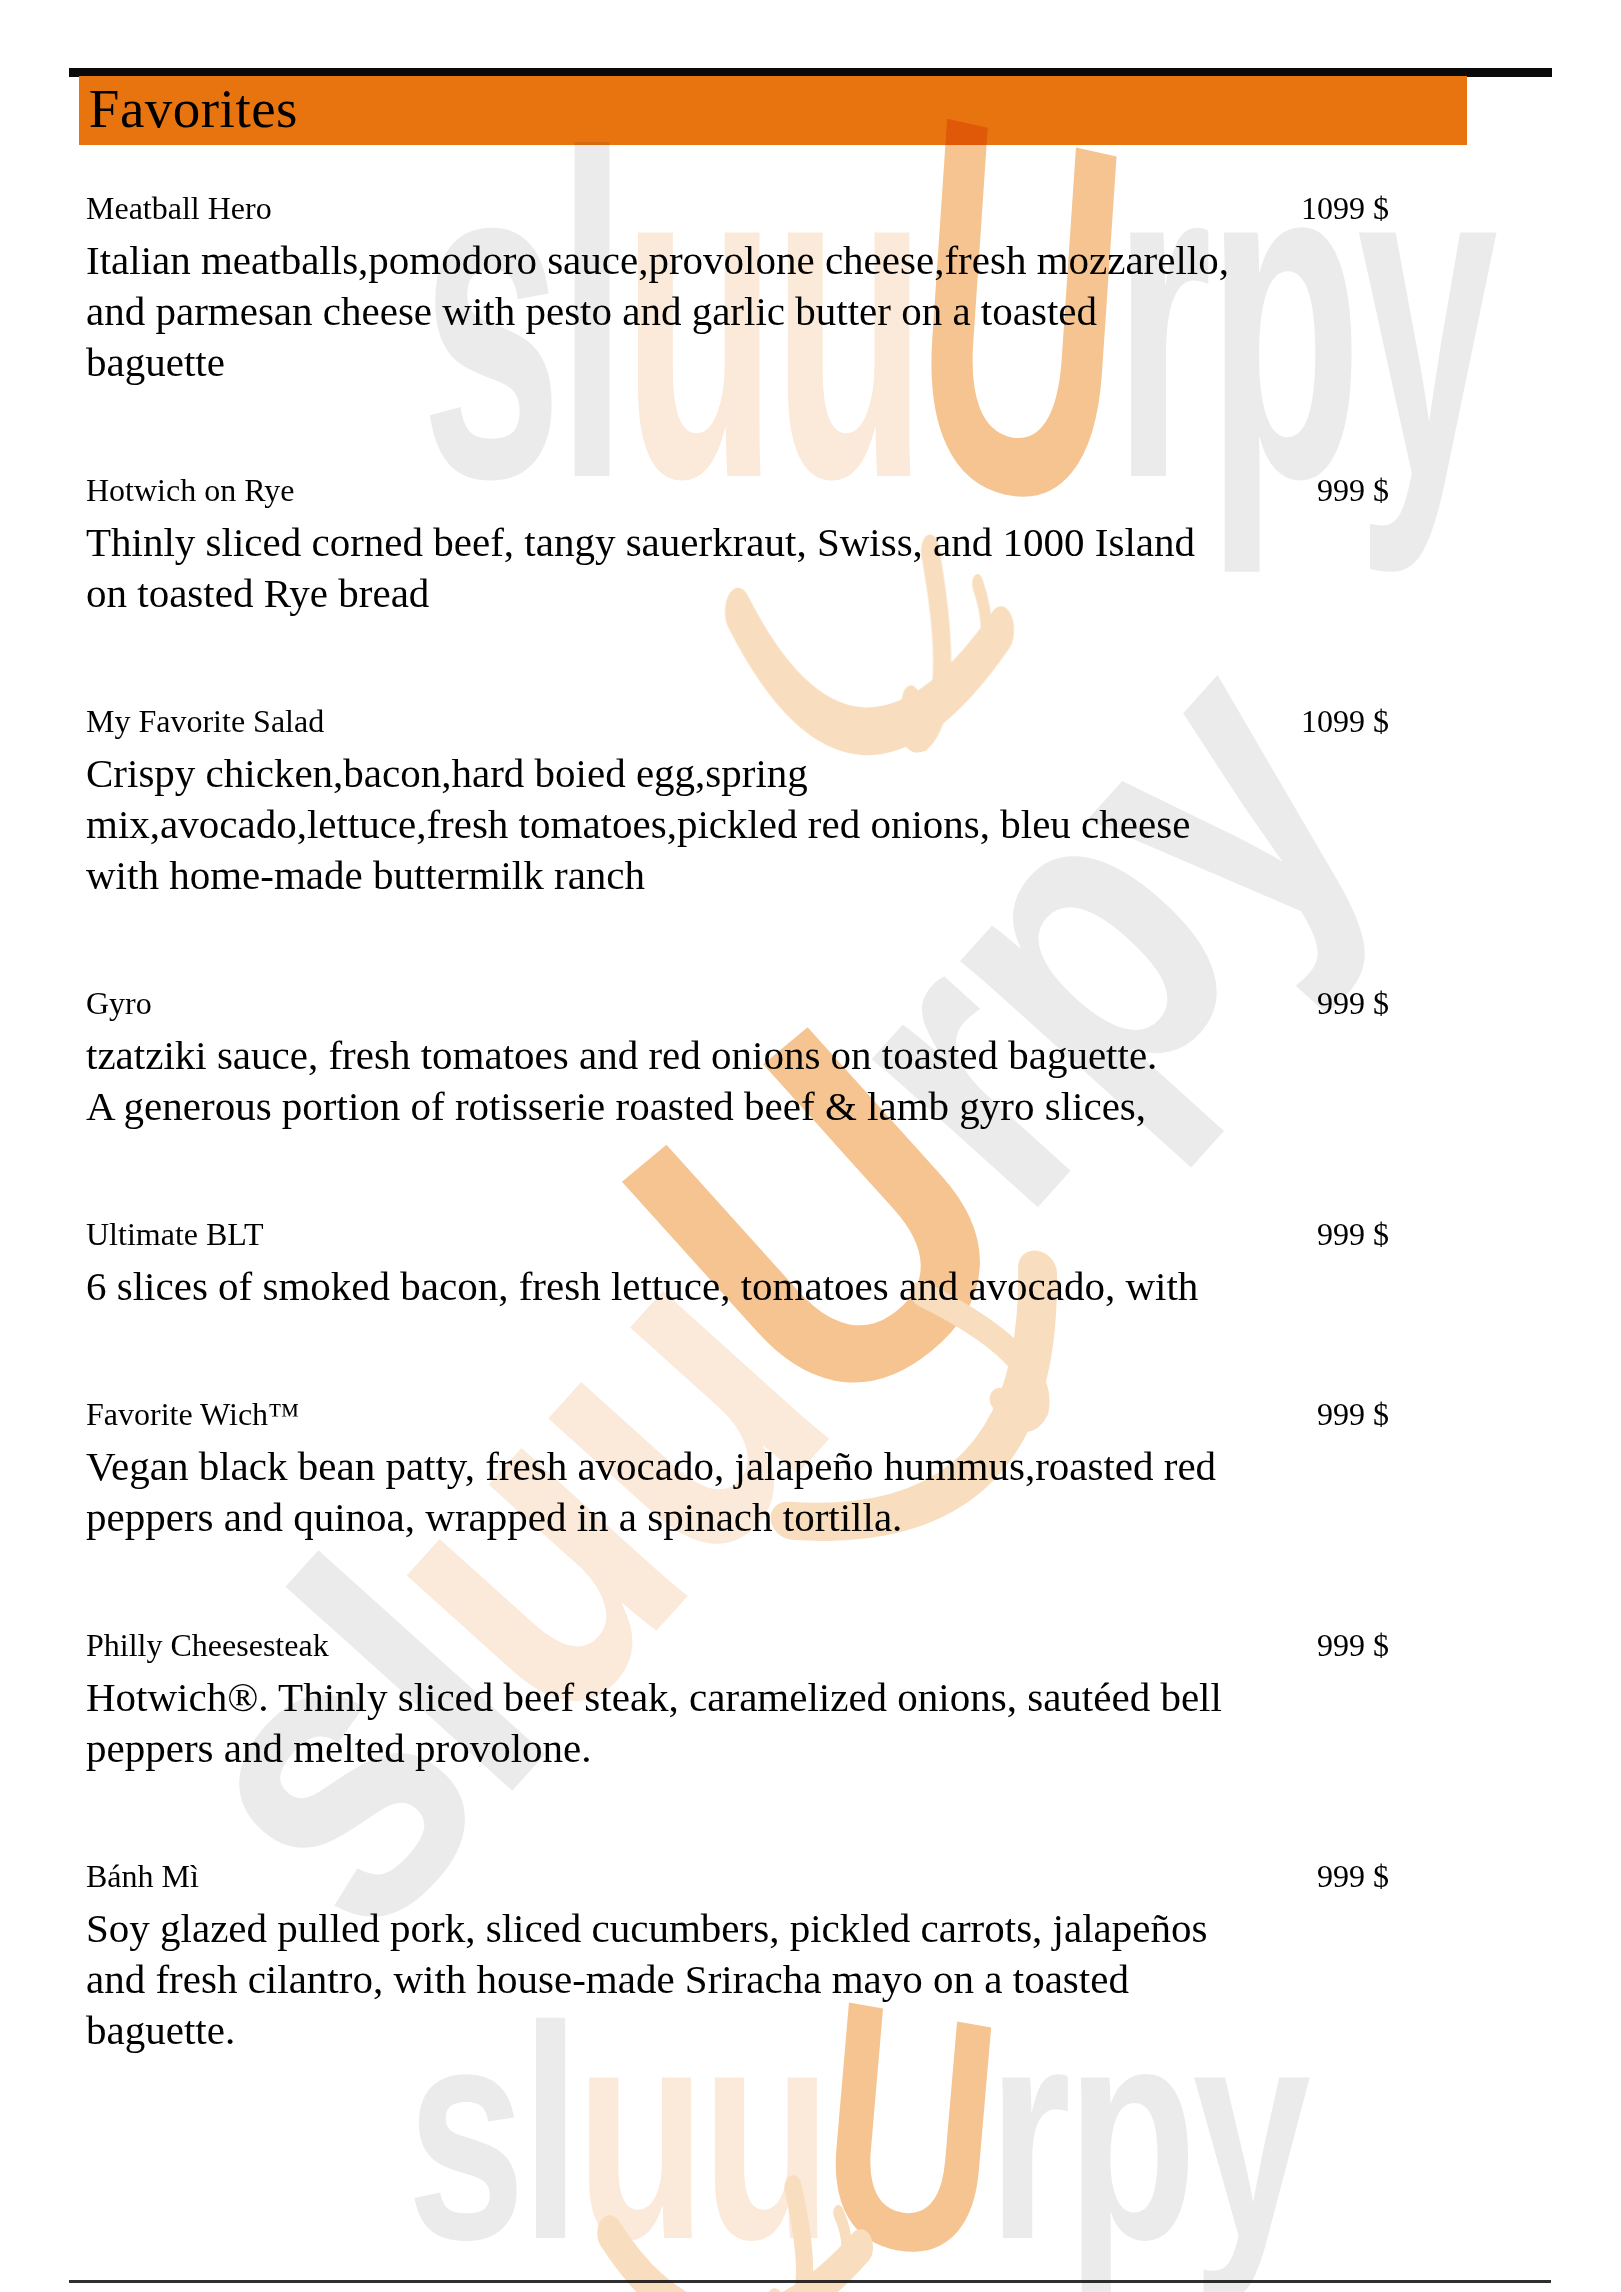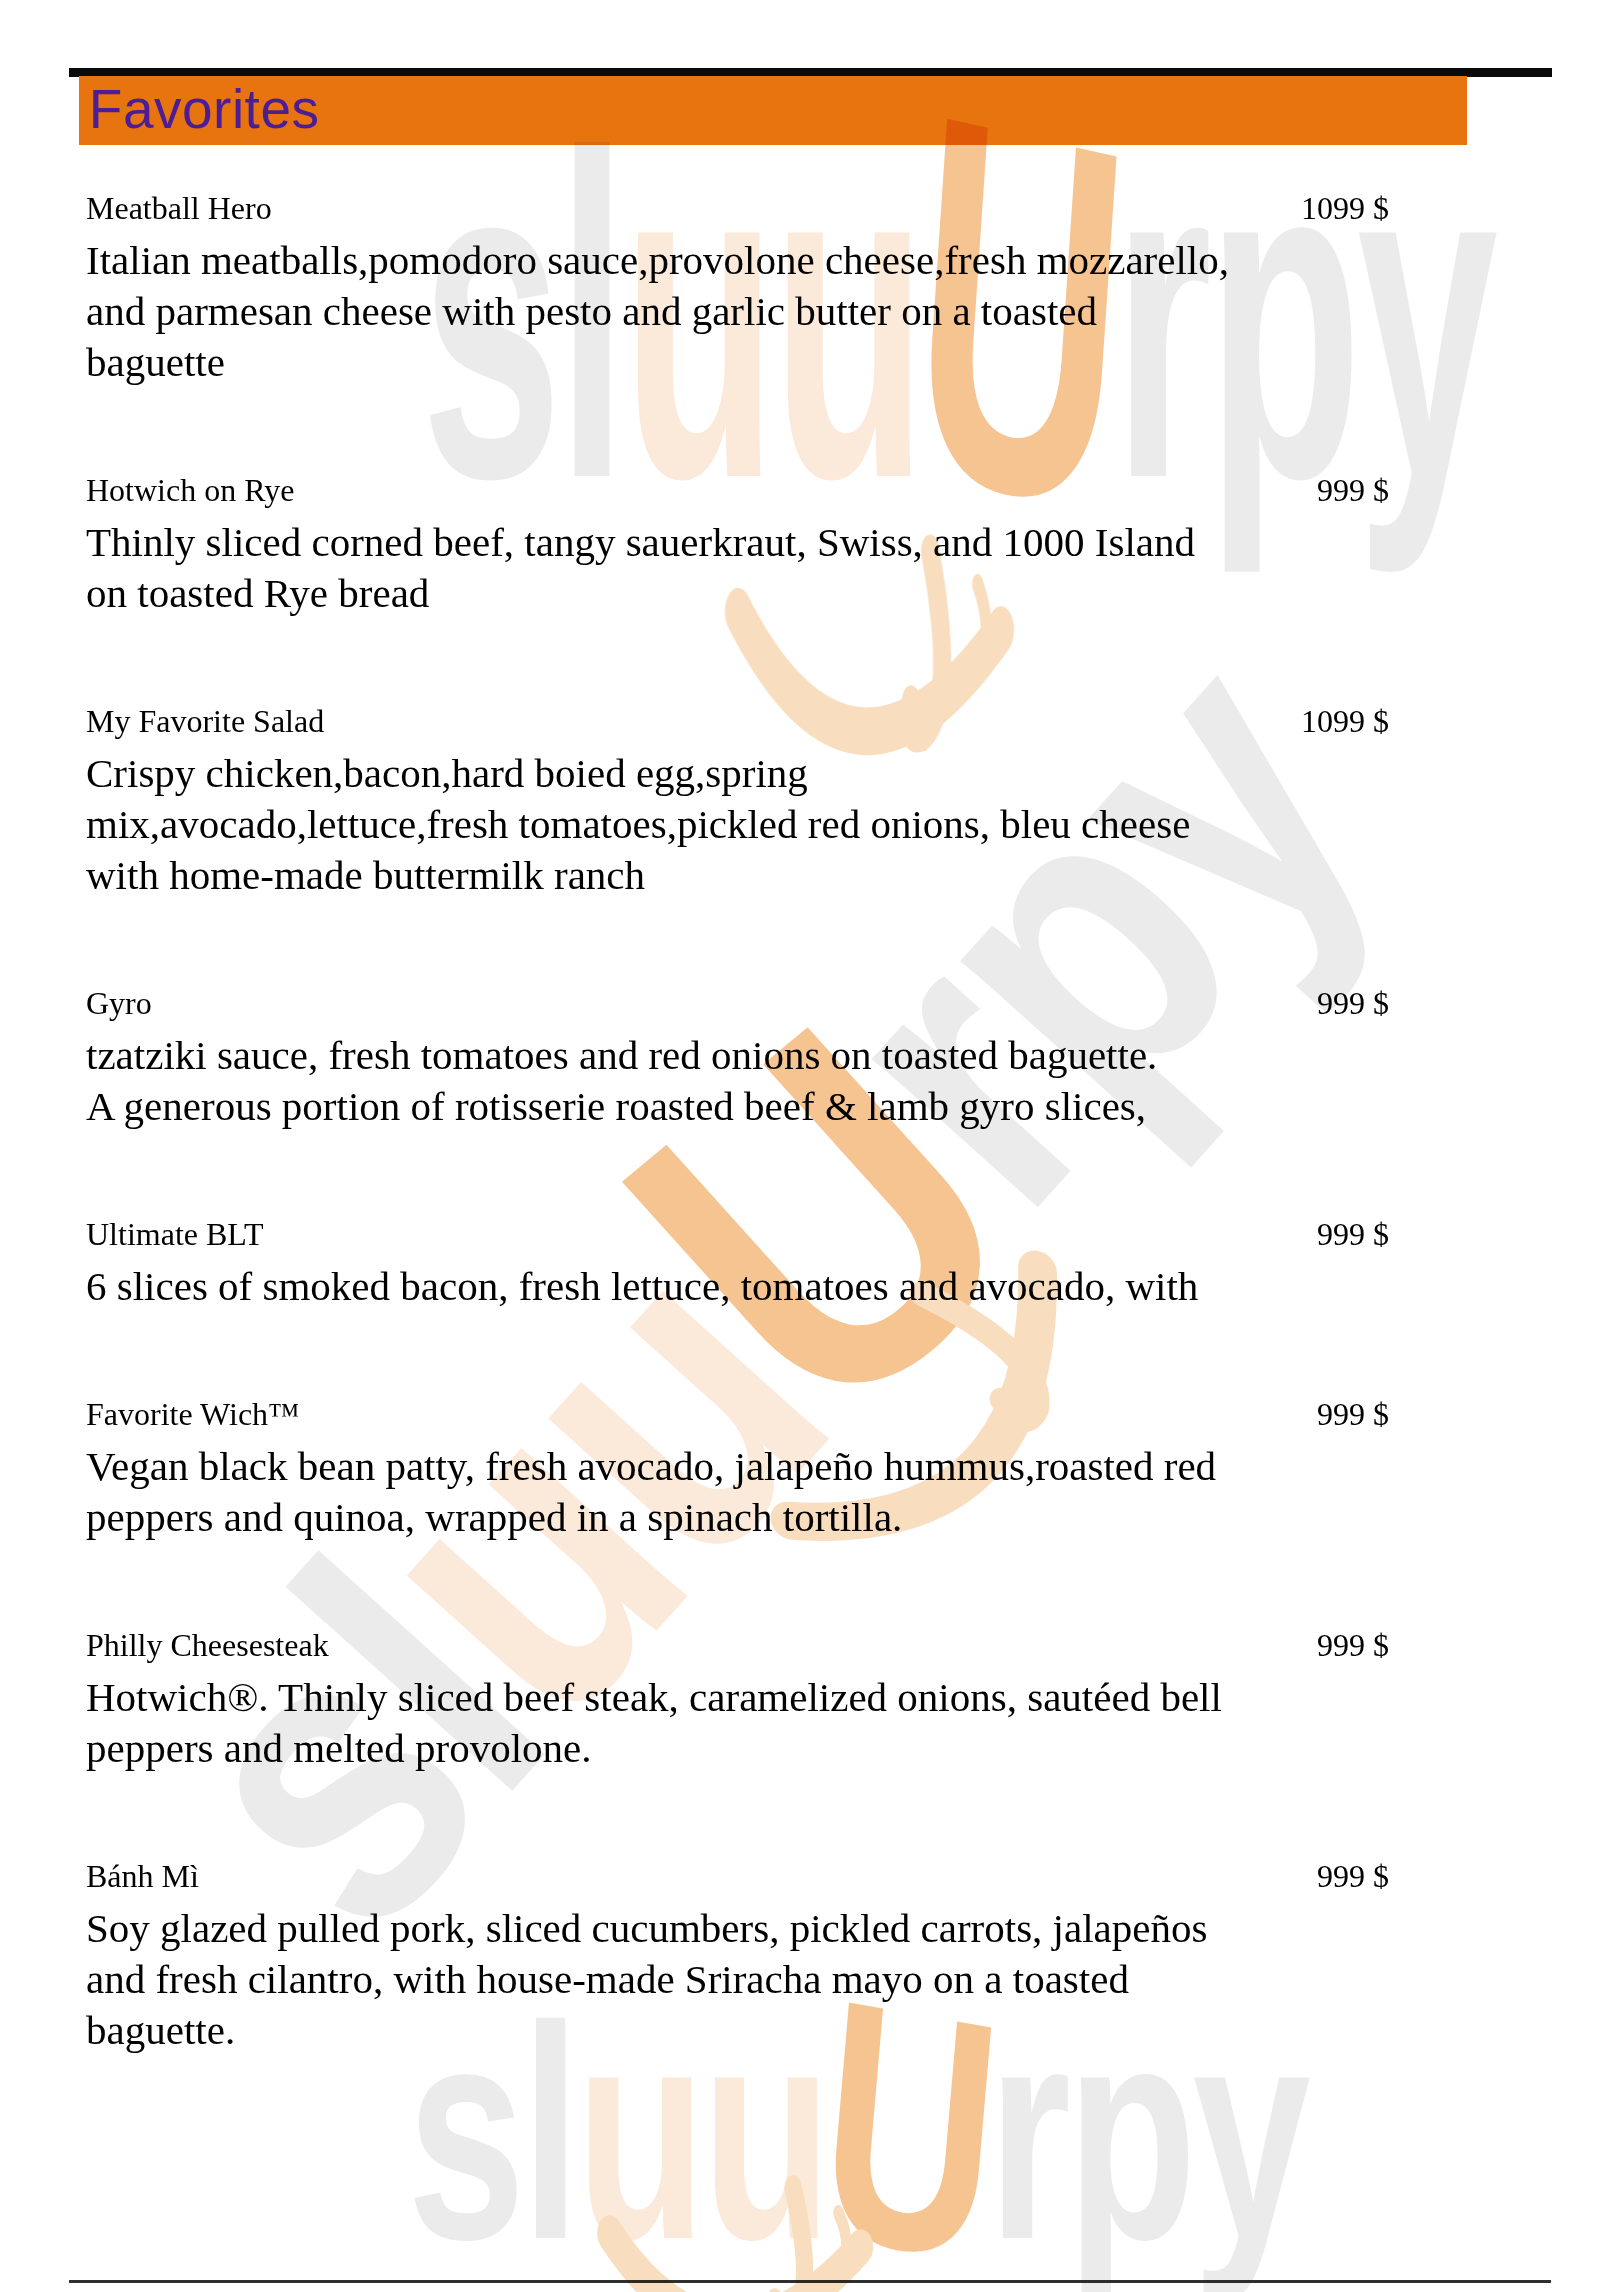--- a/index.html
+++ b/index.html
@@ -28,22 +28,22 @@
     width:1483px;height:8.8px;
     background:var(--top-bar);
   }
   .section-band{
     position:absolute;left:79px;top:76px;
     width:1388px;height:69px;
     background:var(--accent-orange);
     display:flex;align-items:center;
   }
   .section-title{
-    font-family:Liberation Sans, sans-serif;
-    font-size:55px;color:#4c1d95;
+    font-family:Liberation Serif, serif;
+    font-size:55px;color:#000000;
     padding-left:9.8px;padding-bottom:3.9px;
     letter-spacing:0.5px;
   }
 
   
   .menu{
     position:absolute;left:86px;top:182px;width:1303px;
   }
   .item{margin-bottom:76px;}
   .item-head{

